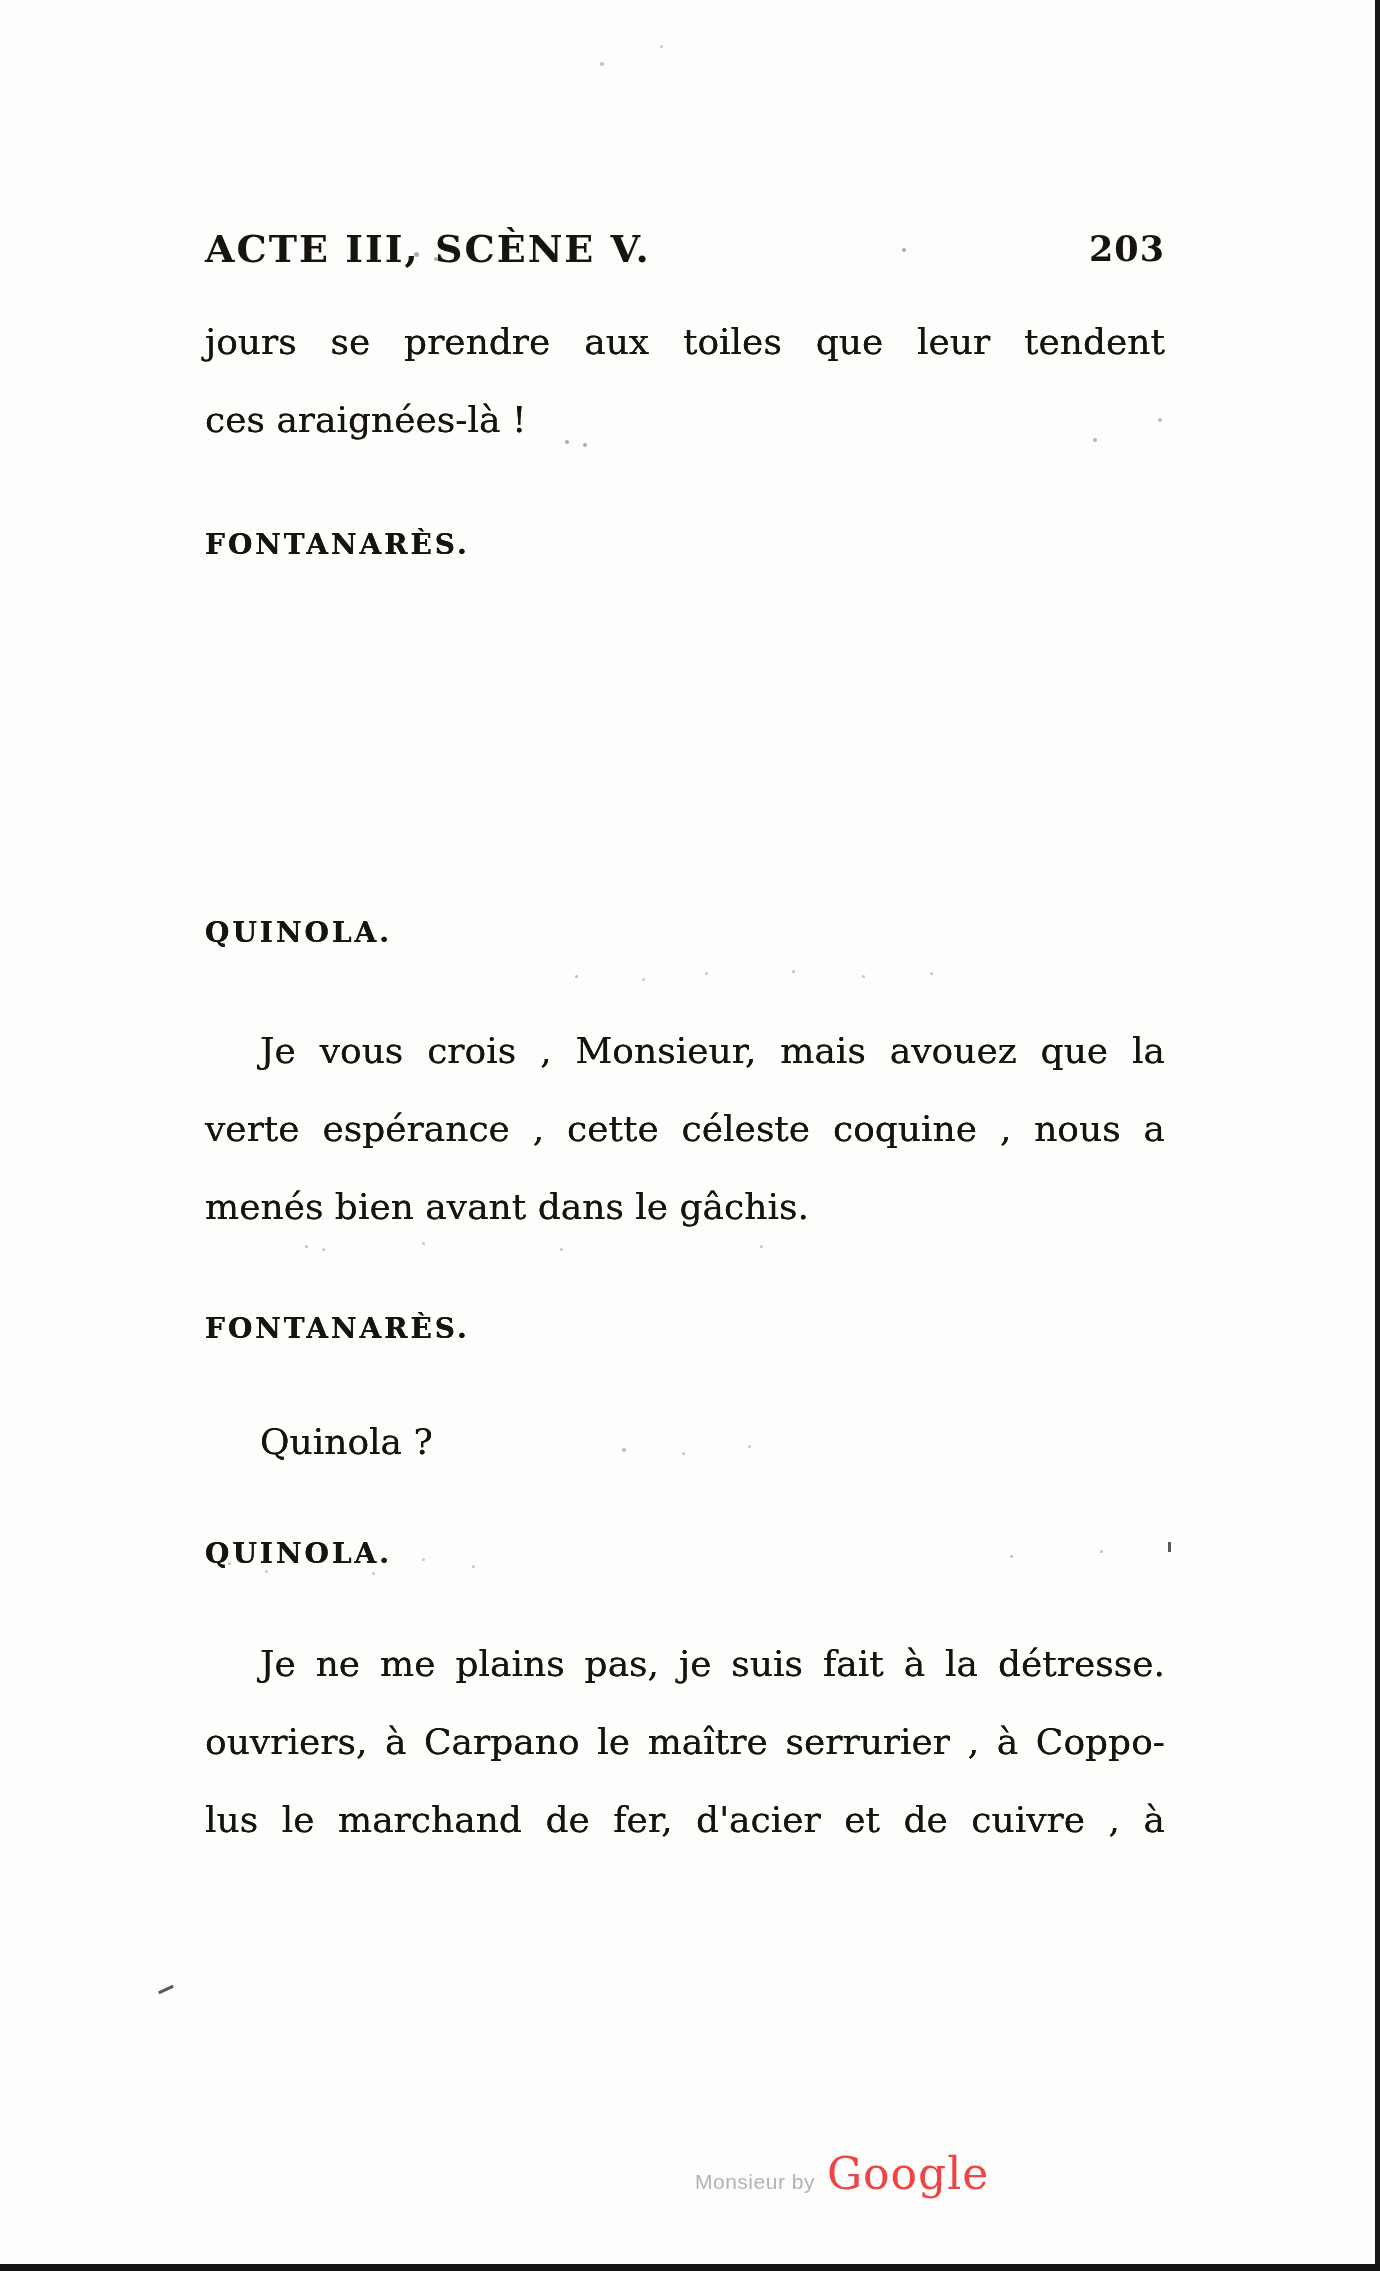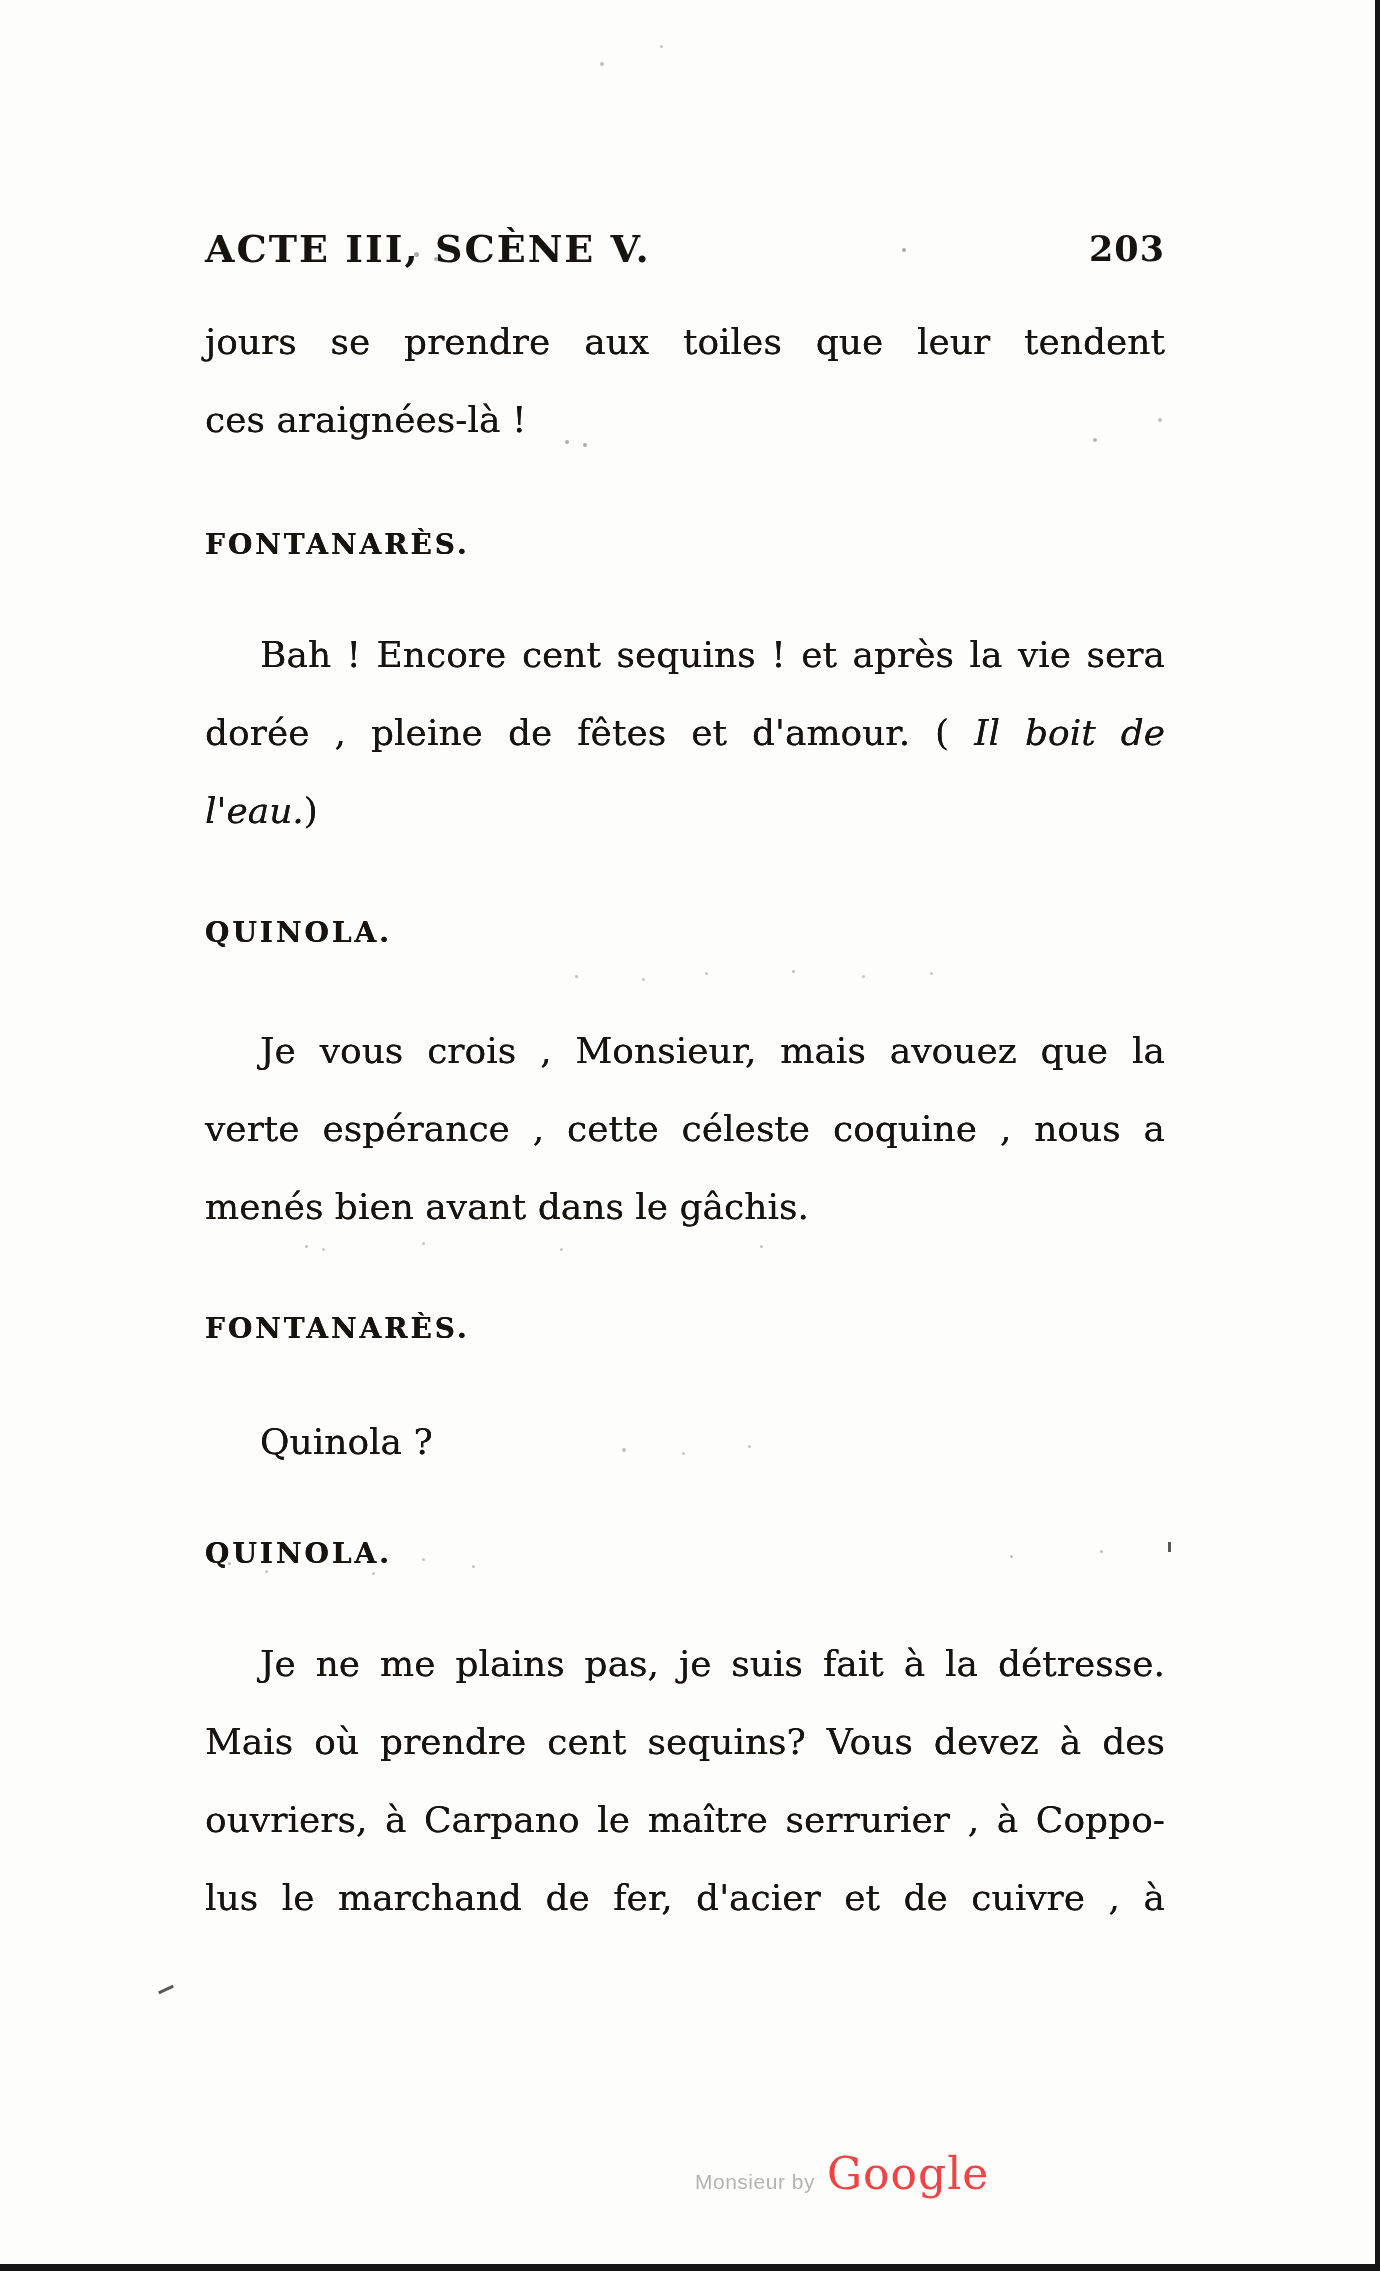--- a/index.html
+++ b/index.html
@@ -92,45 +92,39 @@
     <div class="page-number">203</div>
   </div>
 
   <div class="para" style="top:303px">
     <div class="line">jours se prendre aux toiles que leur tendent</div>
     <div class="line left-last">ces araignées-là !</div>
   </div>
 
   <div class="speaker" style="top:528px">FONTANARÈS.</div>
 
-  <div class="para" style="top:616px">
-    <div class="line indent">Bah ! Encore cent sequins ! et après la vie sera</div>
-    <div class="line"><span>dorée , pleine de fêtes et d'amour. (</span> <span class="it">Il boit de</span></div>
-    <div class="line left-last"><span class="it">l'eau.</span><span>)</span></div>
-  </div>
 
   <div class="speaker" style="top:916px">QUINOLA.</div>
 
   <div class="para" style="top:1012px">
     <div class="line indent">Je vous crois , Monsieur, mais avouez que la</div>
     <div class="line">verte espérance , cette céleste coquine , nous a</div>
     <div class="line left-last">menés bien avant dans le gâchis.</div>
   </div>
 
   <div class="speaker" style="top:1312px">FONTANARÈS.</div>
 
   <div class="para" style="top:1403px">
     <div class="line left-last indent">Quinola ?</div>
   </div>
 
   <div class="speaker" style="top:1537px">QUINOLA.</div>
 
   <div class="para" style="top:1625px">
     <div class="line indent">Je ne me plains pas, je suis fait à la détresse.</div>
-    <div class="line">Mais où prendre cent sequins? Vous devez à des</div>
     <div class="line">ouvriers, à Carpano le maître serrurier , à Coppo-</div>
     <div class="line">lus le marchand de fer, d'acier et de cuivre , à</div>
   </div>
 
   <div class="watermark">
     <span class="wm-prefix">Monsieur by</span>
     <span class="wm-logo">Google</span>
   </div>
 
   <div class="speck" style="left:414px;top:252px;width:5px;height:5px"></div>

